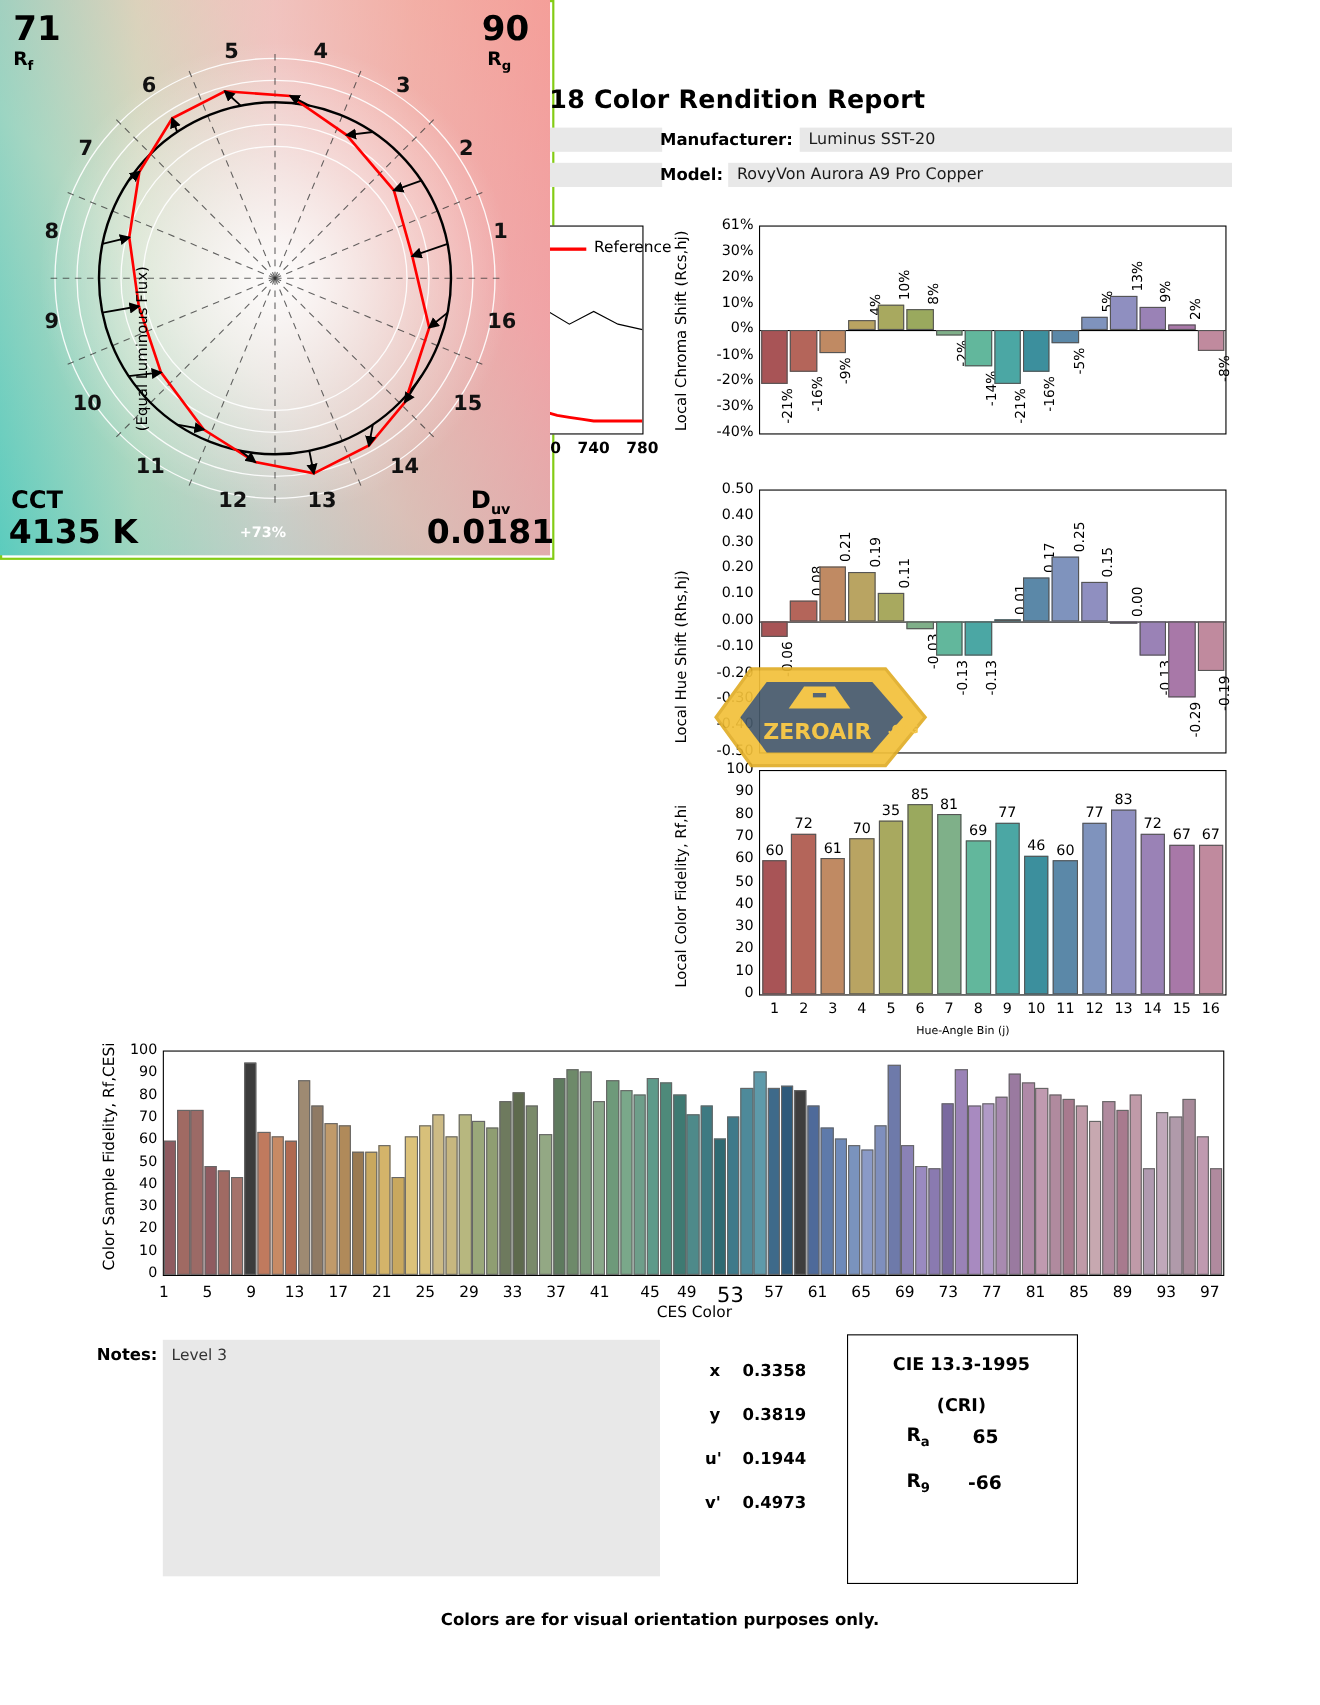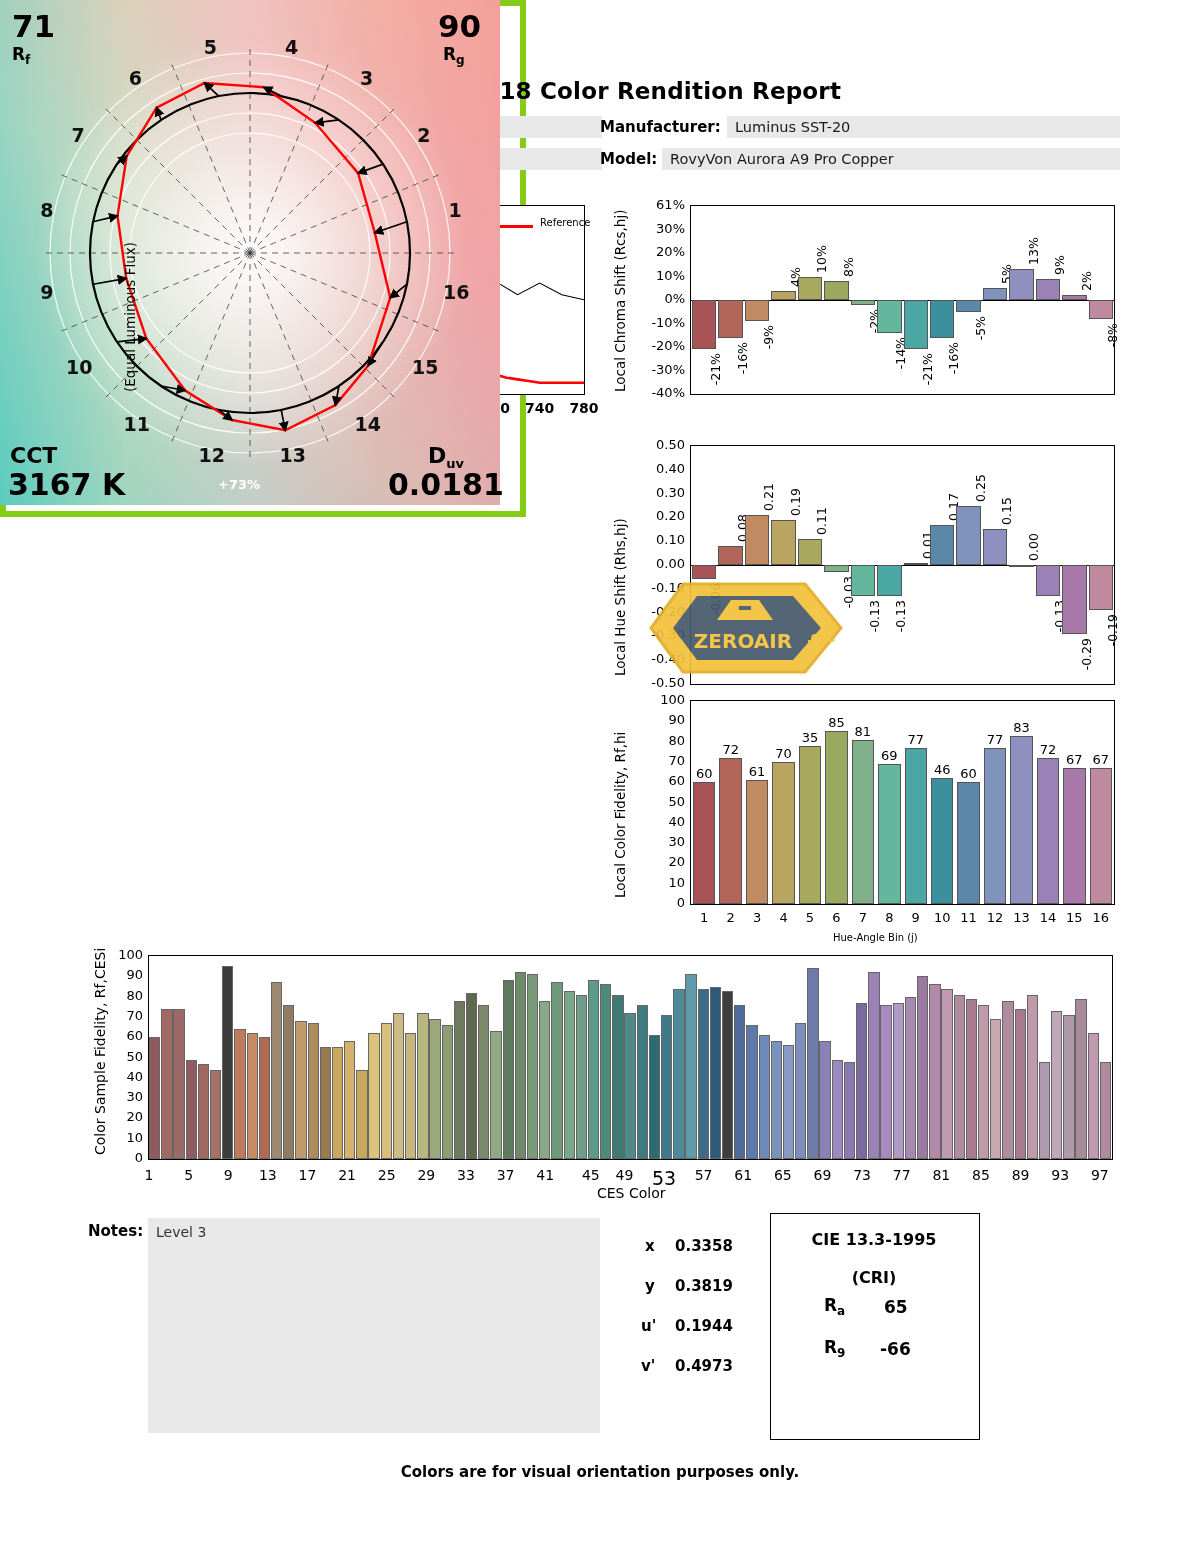--- a/index.html
+++ b/index.html
@@ -32,39 +32,39 @@
   
   #spd{left:140px;top:205px;width:445px;height:190px;}
   .legend-line{position:absolute;height:3px;}
   
   .bar{position:absolute;border:1px solid #555;box-sizing:border-box;}
   .barlabel{position:absolute;font-size:12.5px;white-space:nowrap;}
   .barlabel.vert{transform-origin:0 0;transform:rotate(-90deg);}
   .zeroline{position:absolute;background:#000;height:1px;}
 
   
-  #cvg{left:80px;top:443px;width:500px;height:505px;border:6px solid #84cc16;overflow:hidden;padding-left:14px;}
+  #cvg{left:80px;top:443px;width:500px;height:505px;border:2px solid #84cc16;overflow:hidden;}
   #cvg .bignum{position:absolute;font-size:31px;font-weight:bold;}
   #cvg .sub{position:absolute;font-size:17px;font-weight:bold;}
   #cvg .binnum{position:absolute;font-size:19px;font-weight:bold;color:#111;}
   #cvg .cct{position:absolute;font-size:22px;font-weight:bold;}
   #cvg .cctval{position:absolute;font-size:30px;font-weight:bold;}
 
   
   #notesbox{
     position:absolute;left:148px;top:1218px;width:452px;height:215px;
     background:#e8e8e8;font-size:14px;padding:6px 0 0 8px;box-sizing:border-box;color:#333;
   }
   .cie-box{position:absolute;left:770px;top:1213px;width:208px;height:225px;border:1px solid #000;}
   .chrom{position:absolute;font-size:15px;font-weight:bold;}
   .footer{
     position:absolute;top:1463px;left:0;width:1200px;text-align:center;
     font-size:15px;font-weight:bold;
   }
-  .wm{position:absolute;left:645px;top:576px;width:225px;height:105px;opacity:.92;}
+  .wm{position:absolute;left:645px;top:600px;width:225px;height:105px;opacity:.92;}
 </style>
 </head>
 <body>
 
 <div class="title">IES TM-30-18 Color Rendition Report</div>
 
 <div class="hdr hdr-label" style="left:88px;top:118px;">Source:</div>
 <div class="hdr hdr-box" style="left:162px;top:116px;width:432px;">x-rite colormunki</div>
 
 <div class="hdr hdr-label" style="left:88px;top:150px;">Date:</div>
@@ -95,21 +95,21 @@
     <div class="tick" style="left:389.79999999999995px;top:400px;width:34px;text-align:center;font-size:14px;font-weight:bold;">620</div>
     <div class="tick" style="left:434.09999999999997px;top:400px;width:34px;text-align:center;font-size:14px;font-weight:bold;">660</div>
     <div class="tick" style="left:478.4px;top:400px;width:34px;text-align:center;font-size:14px;font-weight:bold;">700</div>
     <div class="tick" style="left:522.7px;top:400px;width:34px;text-align:center;font-size:14px;font-weight:bold;">740</div>
     <div class="tick" style="left:567px;top:400px;width:34px;text-align:center;font-size:14px;font-weight:bold;">780</div>
   </div>
 <div id="spd-legend">
     <div class="legend-line" style="left:410px;top:225px;width:38px;background:#ff0000;height:3px;"></div>
     <div class="tick" style="left:455px;top:217px;font-size:12.5px;font-weight:bold;color:#c00;">Test</div>
     <div class="legend-line" style="left:495px;top:225px;width:38px;background:#ff0000;height:3px;"></div>
-    <div class="tick" style="left:540px;top:217px;font-size:10px;">Reference</div>
+    <div class="tick" style="left:540px;top:217px;font-size:14px;">Reference</div>
   </div>
 
 <div class="panel" id="lcs" style="left:690px;top:205px;width:425px;height:190px;"></div>
 <div class="vlabel" style="left:612px;top:392px;font-size:13.5px;">Local Chroma Shift (R<tspan>cs,hj</tspan>)</div>
 <div id="lcs-host">
     <div class="tickr" style="left:639px;top:197px;width:46px;font-size:13px;">61%</div>
     <div class="tickr" style="left:639px;top:220.5px;width:46px;font-size:13px;">30%</div>
     <div class="tickr" style="left:639px;top:244px;width:46px;font-size:13px;">20%</div>
     <div class="tickr" style="left:639px;top:267.5px;width:46px;font-size:13px;">10%</div>
     <div class="tickr" style="left:639px;top:291px;width:46px;font-size:13px;">0%</div>
@@ -336,21 +336,21 @@
       <line x1="281.21445152258053" y1="409.92564486451687" x2="285.272330220516" y2="430.32597869690403" stroke="#000" stroke-width="1.7" marker-end="url(#ah)"></line>
       <line x1="338.8912372831363" y1="386.0351379684073" x2="335.42792143393234" y2="405.044172001027" stroke="#000" stroke-width="1.7" marker-end="url(#ah)"></line>
       <line x1="383.03513796840724" y1="341.8912372831363" x2="368.1652030198253" y2="365.5665349705829" stroke="#000" stroke-width="1.7" marker-end="url(#ah)"></line>
       <line x1="406.9256448645168" y1="284.2144515225806" x2="390.22395691637604" y2="297.7781409475016" stroke="#000" stroke-width="1.7" marker-end="url(#ah)"></line>
     </svg>
     <div class="bignum" style="left:12px;top:8px;">71</div>
     <div class="sub" style="left:12px;top:44px;">R<sub style="font-size:12px">f</sub></div>
     <div class="bignum" style="left:438px;top:8px;">90</div>
     <div class="sub" style="left:443px;top:44px;">R<sub style="font-size:12px">g</sub></div>
     <div class="cct" style="left:10px;top:443px;">CCT</div>
-    <div class="cctval" style="left:8px;top:467px;">3167 K</div>
+    <div class="cctval" style="left:8px;top:467px;">4135 K</div>
     <div class="cct" style="left:428px;top:443px;">D<sub style="font-size:13px">uv</sub></div>
     <div class="cctval" style="left:388px;top:467px;">0.0181</div>
     <div style="left:218px;top:477px;position:absolute;font-size:13px;color:#fff;font-weight:bold;">+73%</div>
     <div class="binnum" style="left:443.00333832387196px;top:199.42121302064533px;width:24px;text-align:center;">1</div>
     <div class="binnum" style="left:411.9456793589294px;top:124.44139153192276px;width:24px;text-align:center;">2</div>
     <div class="binnum" style="left:354.5586084680773px;top:67.0543206410706px;width:24px;text-align:center;">3</div>
     <div class="binnum" style="left:279.5787869793547px;top:35.99666167612807px;width:24px;text-align:center;">4</div>
     <div class="binnum" style="left:198.42121302064538px;top:35.99666167612804px;width:24px;text-align:center;">5</div>
     <div class="binnum" style="left:123.4413915319227px;top:67.0543206410706px;width:24px;text-align:center;">6</div>
     <div class="binnum" style="left:66.05432064107057px;top:124.44139153192276px;width:24px;text-align:center;">7</div>

